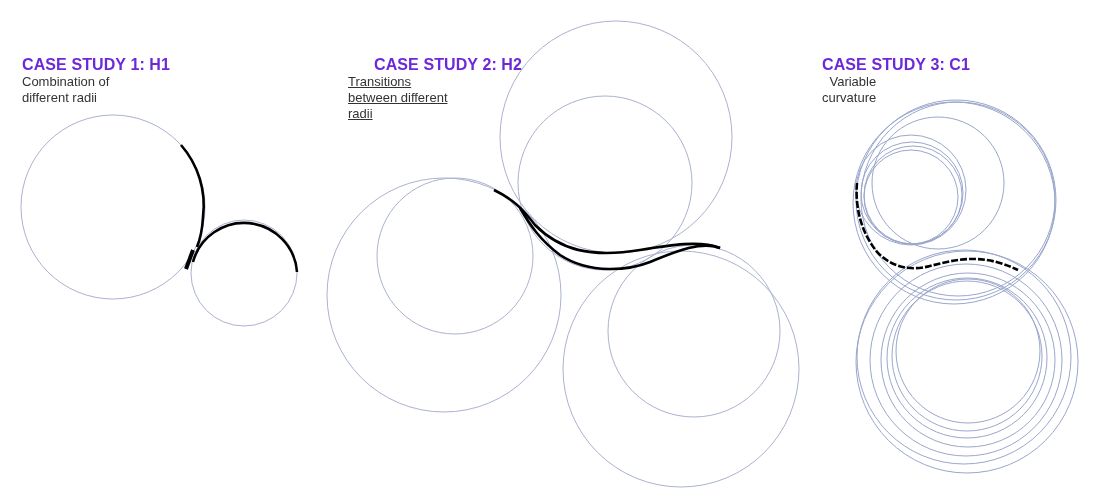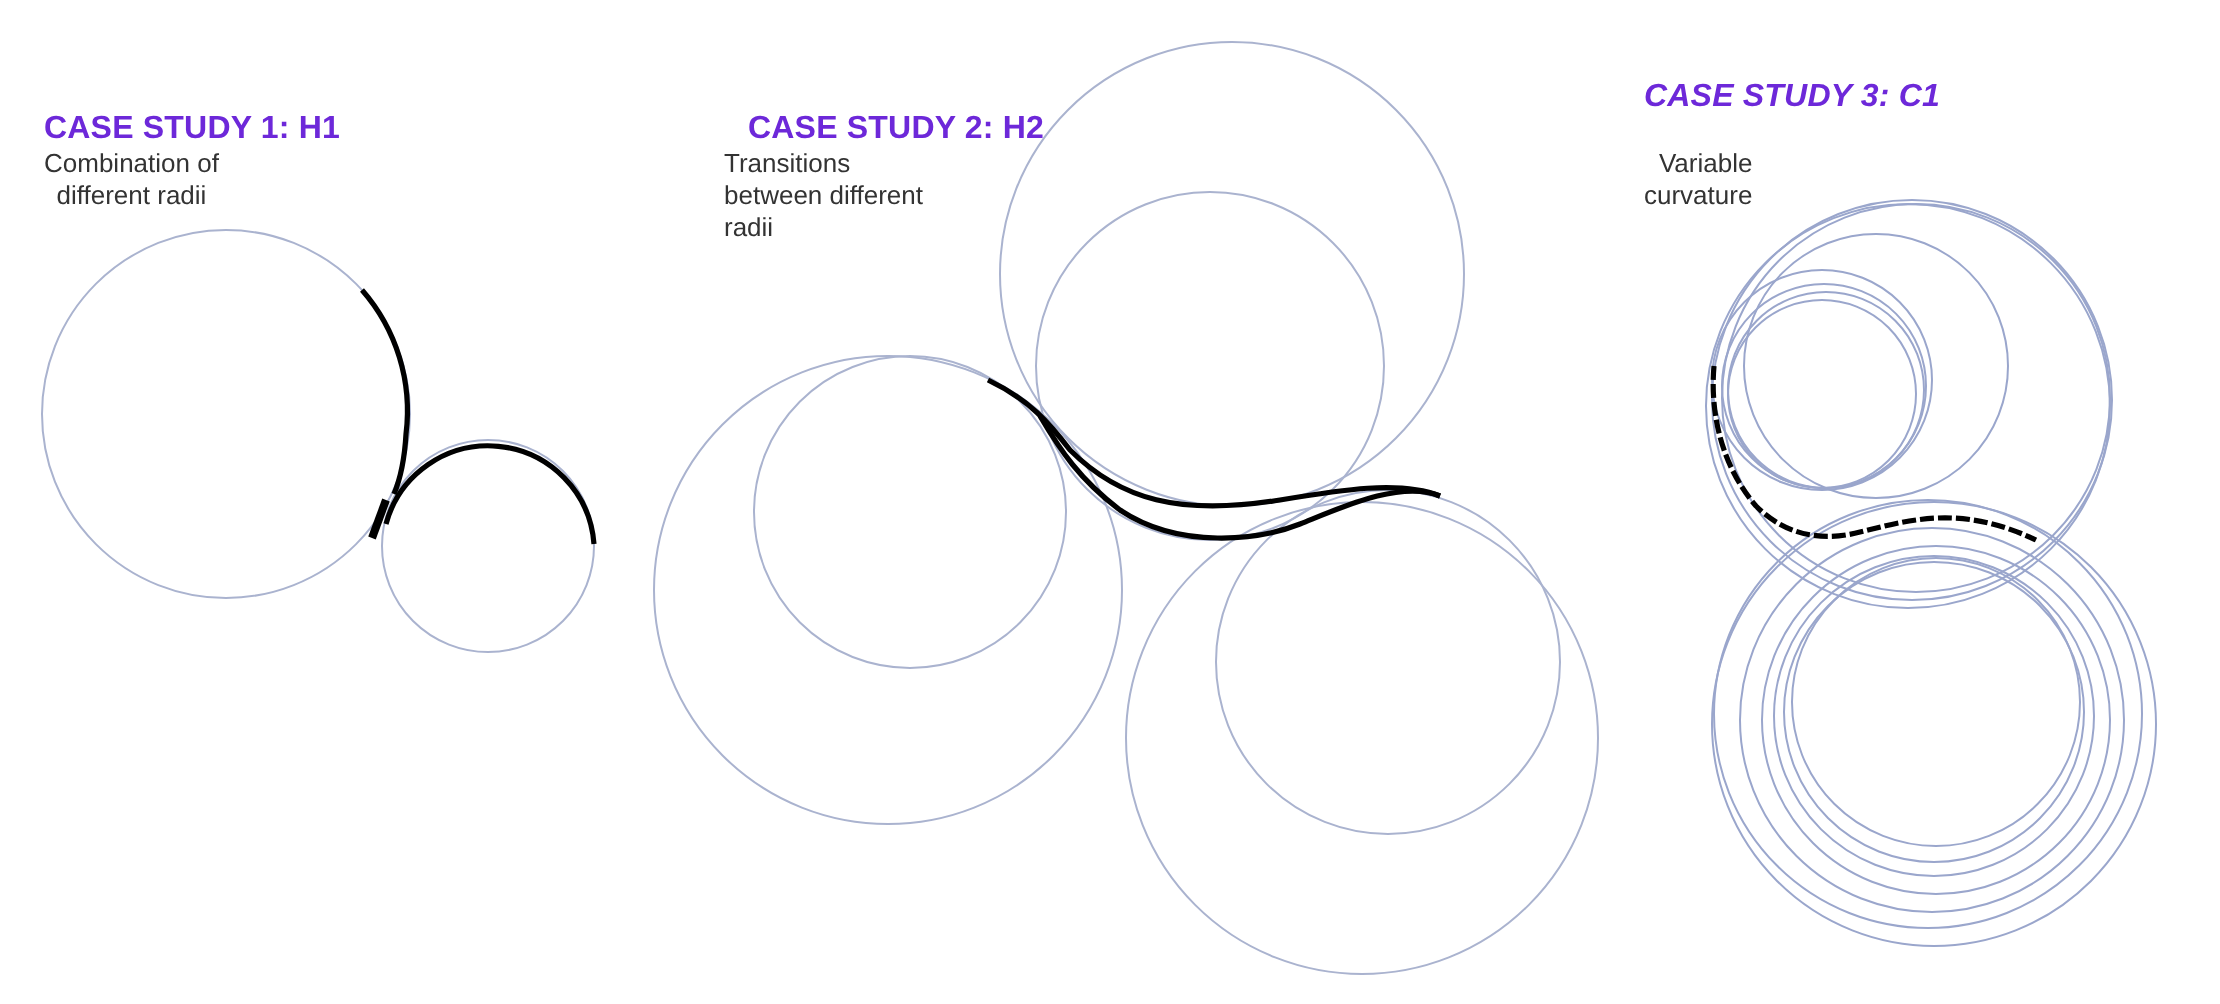--- a/index.html
+++ b/index.html
@@ -8,29 +8,29 @@
   .case-desc { position:absolute; font-size:13px; color:#333; line-height:16px; white-space:pre-line; }
   svg { position:absolute; left:0; top:0; }
   .gc { fill:none; stroke:#aab3cf; stroke-width:1; }
   .gc2 { fill:none; stroke:#9aa6cc; stroke-width:1; }
   .arc { fill:none; stroke:#000; stroke-width:2.6; stroke-linecap:butt; }
 </style>
 </head>
 <body>
 
 <div class="case-title" style="left:22px;top:56px;">CASE STUDY 1: H1</div>
-<div class="case-desc" style="left:22px;top:74px;text-align:center;">Combination of
+<div class="case-desc" style="left:22px;top:74px;">Combination of
 different radii</div>
 
 <div class="case-title" style="left:374px;top:56px;">CASE STUDY 2: H2</div>
-<div class="case-desc" style="left:362px;top:74px;">Transitions
+<div class="case-desc" style="left:348px;top:74px;text-decoration:underline;">Transitions
 between different
 radii</div>
 
-<div class="case-title" style="left:822px;top:40px;font-style:italic;">CASE STUDY 3: C1</div>
+<div class="case-title" style="left:822px;top:56px;">CASE STUDY 3: C1</div>
 <div class="case-desc" style="left:822px;top:74px;text-align:right;">Variable
 curvature</div>
 
 <svg width="1110" height="502">
 
   <g>
     <circle class="gc" cx="113" cy="207" r="92"></circle>
     <circle class="gc" cx="244" cy="273" r="53"></circle>
     <path class="arc" d="M181 145 A92 92 0 0 1 203 217 Q202 235 197 247"></path>
     <path class="arc" d="M193 262 A53 53 0 0 1 297 272"></path>

